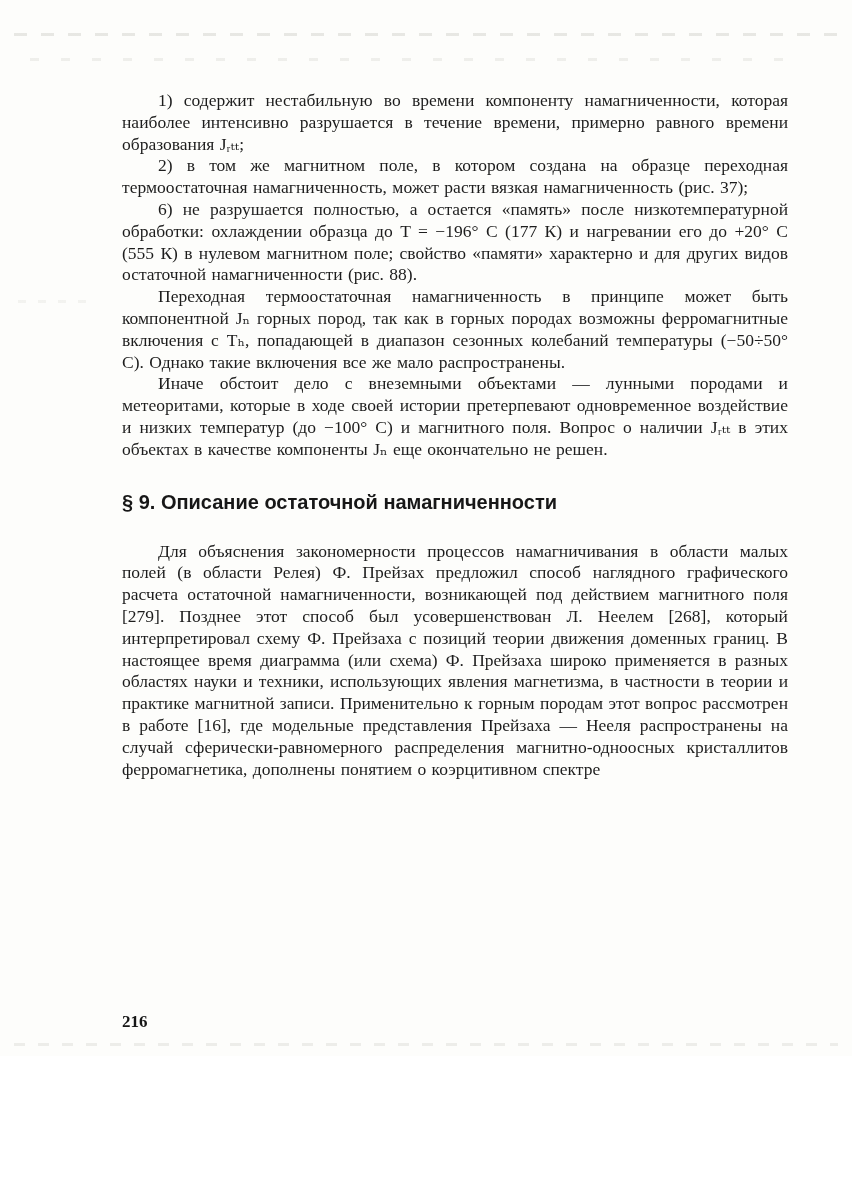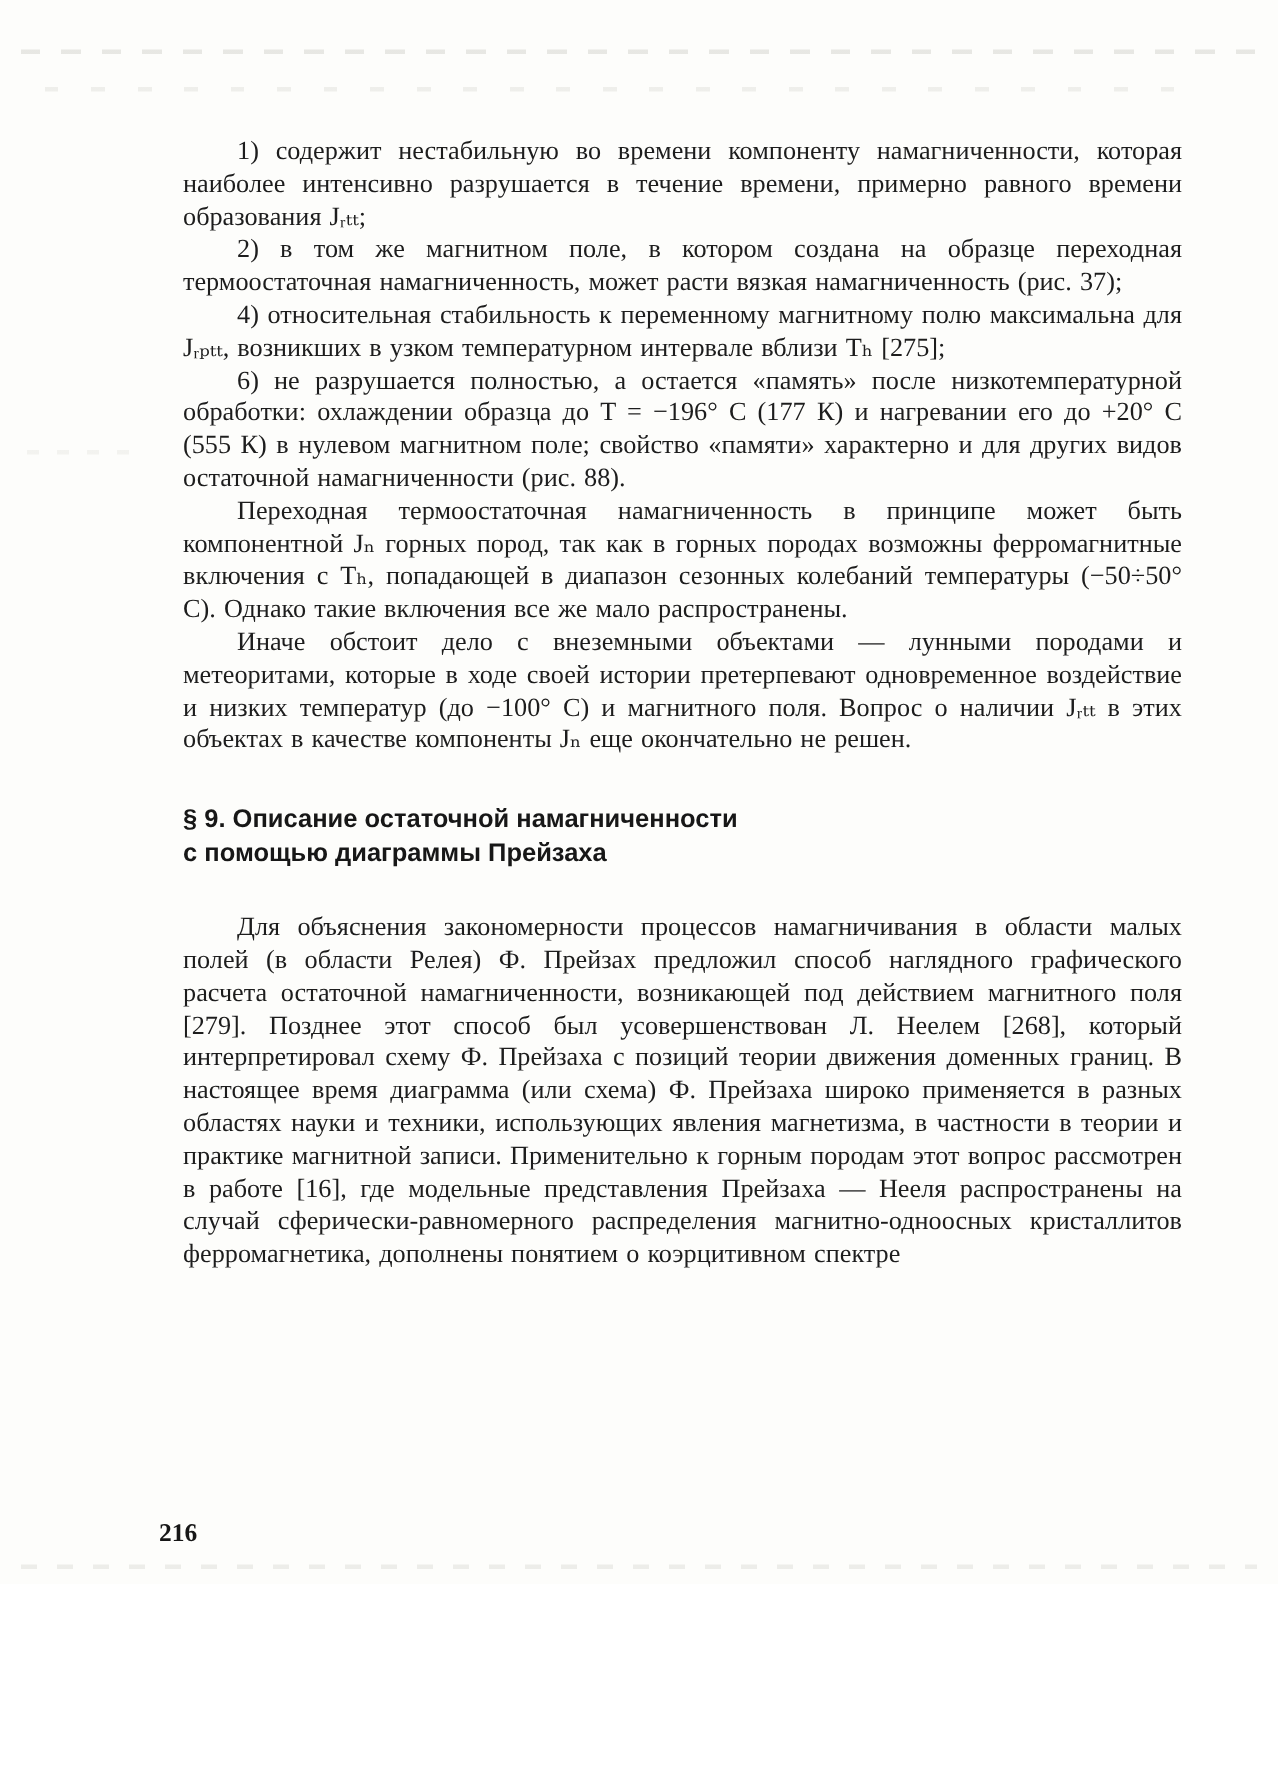--- a/index.html
+++ b/index.html
@@ -52,30 +52,30 @@
     text-align: justify;
   }
   .para {
     margin: 0;
     text-indent: 36px;
     word-spacing: 1px;
   }
   .section-heading {
     margin: 30px 0 27px 0;
     font-family: "Liberation Sans", "DejaVu Sans", sans-serif;
-    font-size: 17px;
+    font-size: 20px;
     line-height: 23px;
     font-weight: bold;
     color: #171717;
     text-align: left;
   }
   .heading-line { display: block; }
   .page-number {
     position: absolute;
-    left: 106px;
+    left: 122px;
     bottom: 24px;
     font-family: "Liberation Serif", "DejaVu Serif", serif;
     font-size: 17px;
     font-weight: bold;
     color: #161616;
   }
 </style>
 </head>
 <body>
 
@@ -83,29 +83,27 @@
 
   <div class="scan-noise noise-top-1"></div>
   <div class="scan-noise noise-top-2"></div>
   <div class="scan-noise noise-mid"></div>
   <div class="scan-noise noise-bottom"></div>
 
   <main class="text-block">
 
     <p class="para">1) содержит нестабильную во времени компоненту намагниченности, которая наиболее интенсивно разрушается в течение времени, примерно равного времени образования Jᵣₜₜ;</p>
     <p class="para">2) в том же магнитном поле, в котором создана на образце переходная термоостаточная намагниченность, может расти вязкая намагниченность (рис. 37);</p>
-    <p class="para">4) относительная стабильность к переменному магнитному полю максимальна для Jᵣₚₜₜ, возникших в узком температурном интервале вблизи Tₕ [275];</p>
     <p class="para">6) не разрушается полностью, а остается «память» после низкотемпературной обработки: охлаждении образца до T = −196° C (177 К) и нагревании его до +20° C (555 К) в нулевом магнитном поле; свойство «памяти» характерно и для других видов остаточной намагниченности (рис. 88).</p>
 
     <p class="para">Переходная термоостаточная намагниченность в принципе может быть компонентной Jₙ горных пород, так как в горных породах возможны ферромагнитные включения с Tₕ, попадающей в диапазон сезонных колебаний температуры (−50÷50° C). Однако такие включения все же мало распространены.</p>
     <p class="para">Иначе обстоит дело с внеземными объектами — лунными породами и метеоритами, которые в ходе своей истории претерпевают одновременное воздействие и низких температур (до −100° C) и магнитного поля. Вопрос о наличии Jᵣₜₜ в этих объектах в качестве компоненты Jₙ еще окончательно не решен.</p>
 
     <h2 class="section-heading">
       <span class="heading-line">§ 9. Описание остаточной намагниченности</span>
-      <span class="heading-line">с помощью диаграммы Прейзаха</span>
     </h2>
 
     <p class="para">Для объяснения закономерности процессов намагничивания в области малых полей (в области Релея) Ф. Прейзах предложил способ наглядного графического расчета остаточной намагниченности, возникающей под действием магнитного поля [279]. Позднее этот способ был усовершенствован Л. Неелем [268], который интерпретировал схему Ф. Прейзаха с позиций теории движения доменных границ. В настоящее время диаграмма (или схема) Ф. Прейзаха широко применяется в разных областях науки и техники, использующих явления магнетизма, в частности в теории и практике магнитной записи. Применительно к горным породам этот вопрос рассмотрен в работе [16], где модельные представления Прейзаха — Нееля распространены на случай сферически-равномерного распределения магнитно-одноосных кристаллитов ферромагнетика, дополнены понятием о коэрцитивном спектре</p>
 
   </main>
 
   <div class="page-number">216</div>
 
 </div>
 

